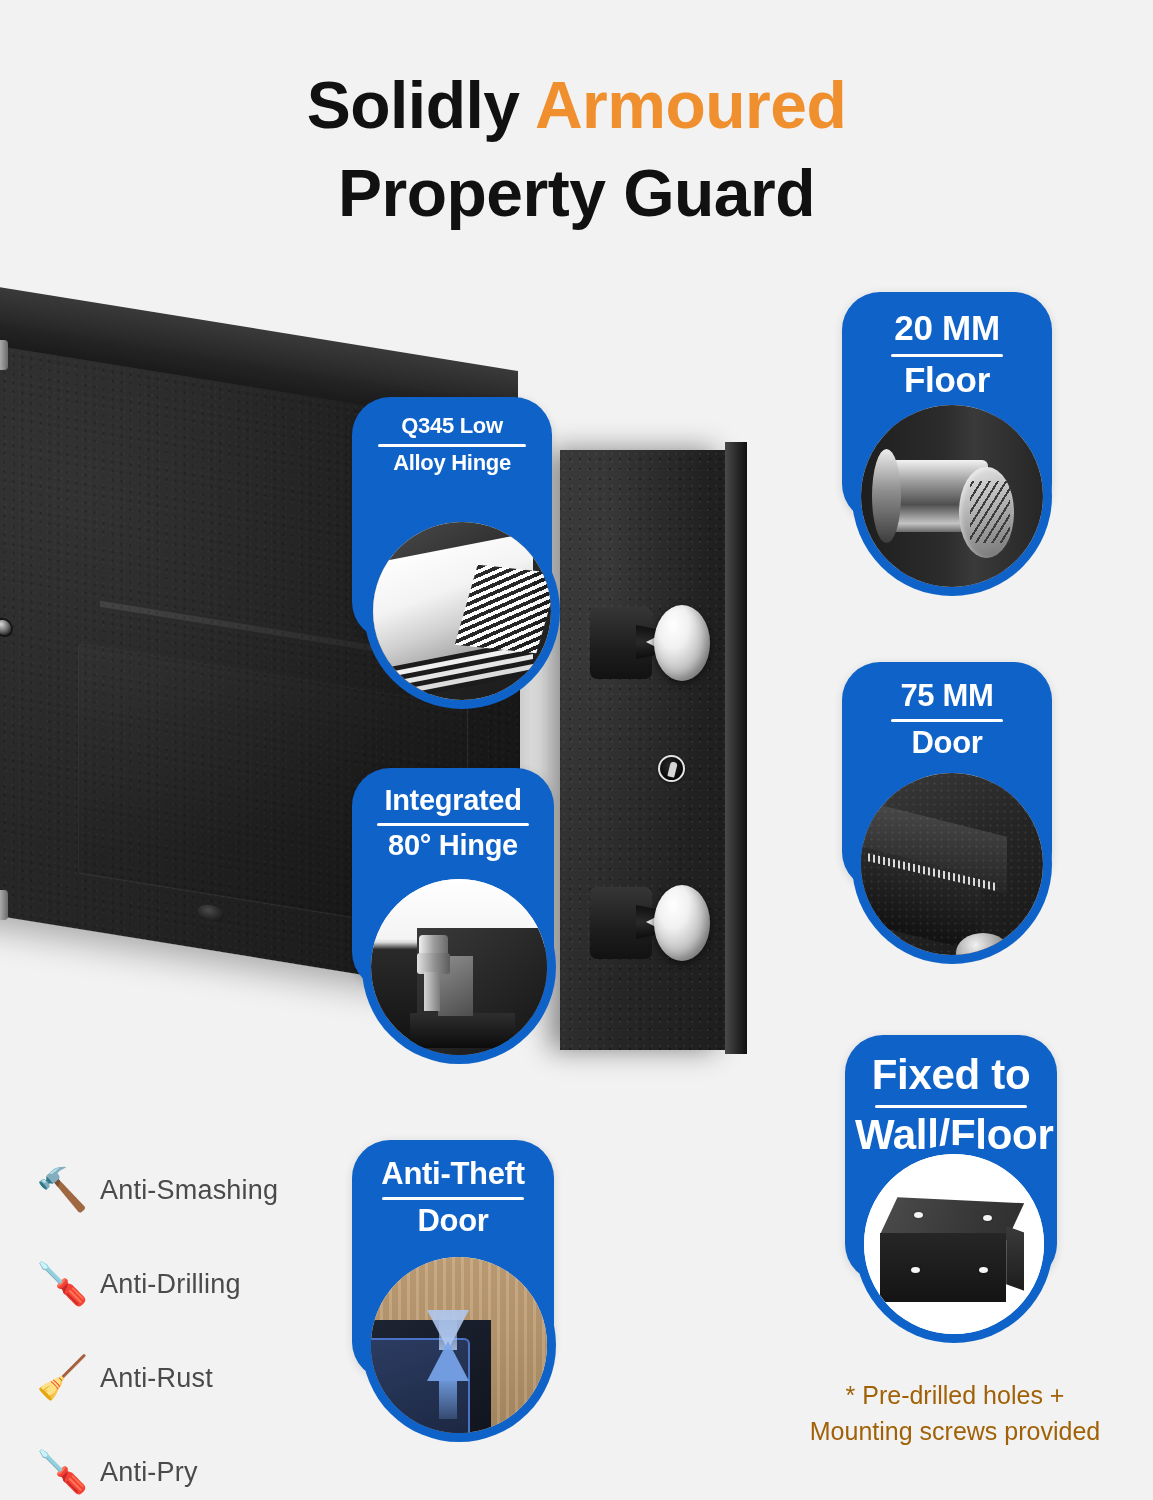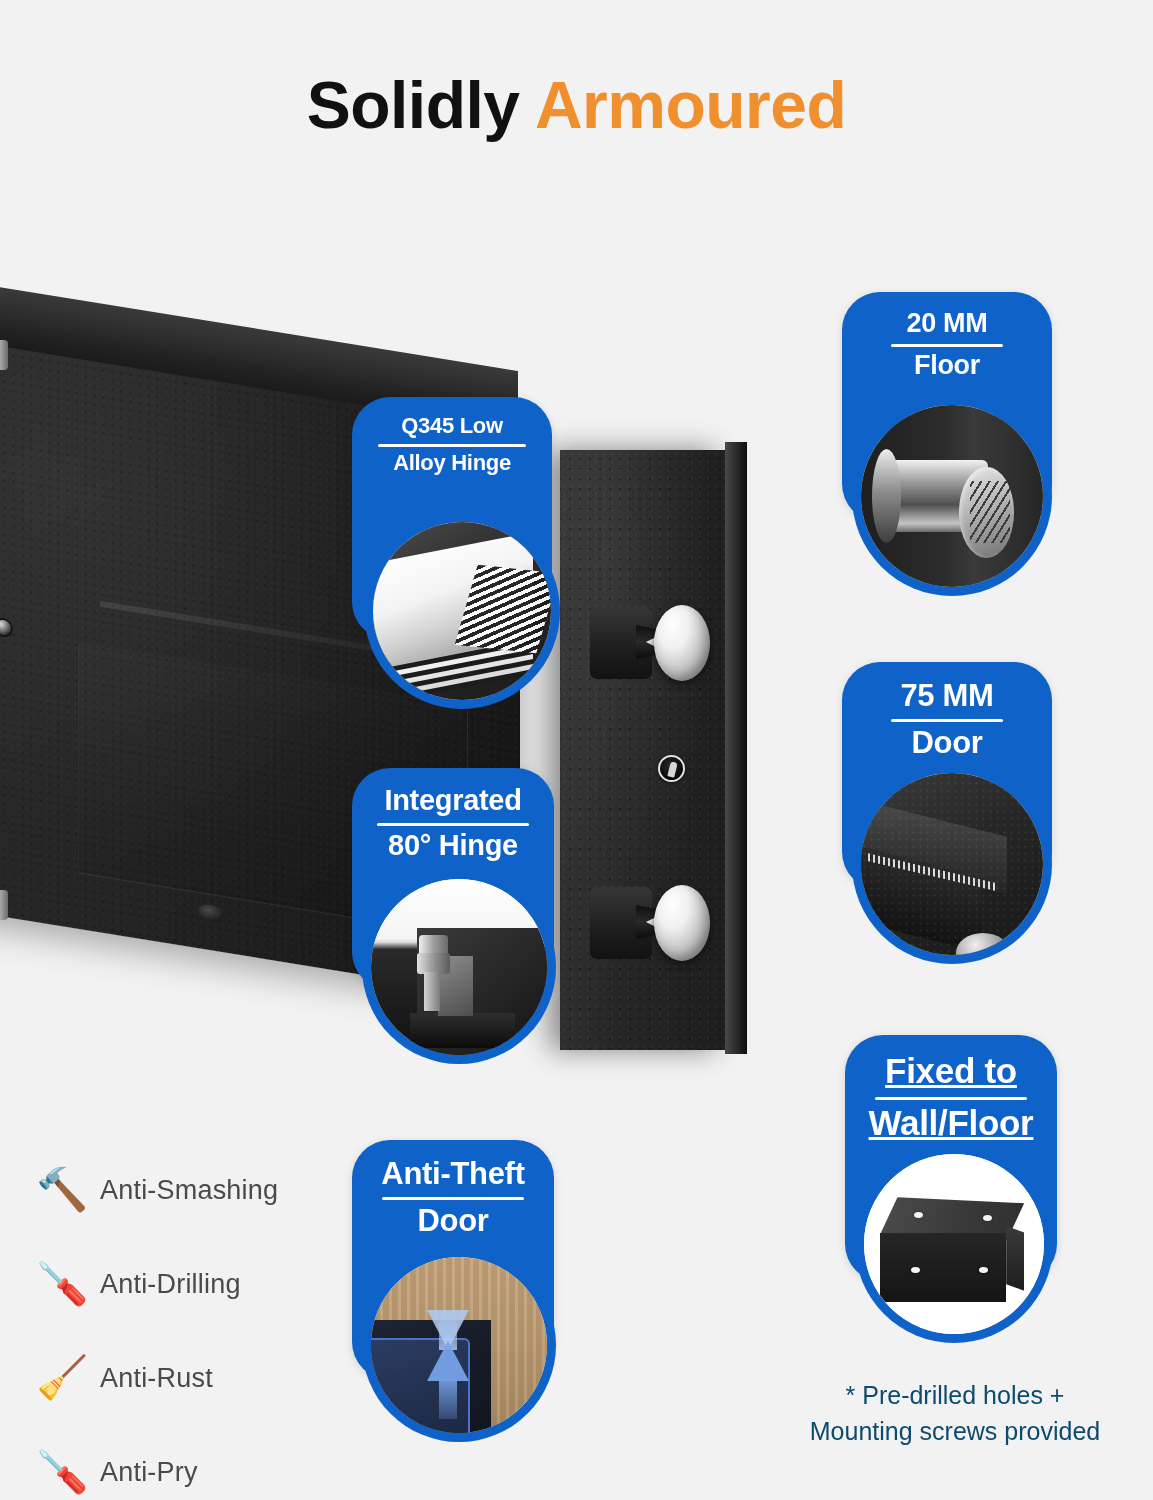--- a/index.html
+++ b/index.html
@@ -331,30 +331,31 @@
 
   
   .feature-list{ position:absolute; left:26px; top:1143px; width:330px; }
   .feature-row{ display:flex; align-items:center; height:94px; }
   .feature-row .femoji{ width:74px; font-size:42px; line-height:1; text-align:center; }
   .feature-row .flabel{ font-size:27px; color:#4a4a4a; letter-spacing:.2px; }
 
   
   .footnote{
     position:absolute; left:766px; top:1378px; width:378px;
-    text-align:center; font-size:25px; line-height:1.42; color:#0c4a6e;
+    text-align:center; font-size:25px; line-height:1.42; color:#a16207;
   }
 </style>
 </head>
 <body>
 
 <div id="stage">
 
   <h1 class="headline">
     <span><span>Solidly </span><span class="hl-accent">Armoured</span></span><br>
+    <span>Property Guard</span>
   </h1>
 
   <div class="safe-scene">
     <div class="safe-top"></div>
     <div class="safe-body"></div>
     <div class="safe-shelf"></div>
     <div class="safe-inner-panel"></div>
     <div class="safe-screw"></div>
     <div class="safe-bump"></div>
 
@@ -395,21 +396,21 @@
     </div>
     <div class="bphoto" style="left:16px; top:120px; width:188px; height:188px;">
       <div class="ph-steel">
         <div class="sheet"></div>
         <div class="fan"></div>
       </div>
     </div>
   </div>
 
   <div class="badge" style="left:842px; top:292px; width:210px; height:230px;">
-    <div class="btitle" style="font-size:27px;">
+    <div class="btitle" style="font-size:35px;">
       <div>20 MM</div>
       <div class="bdiv" style="width:112px;"></div>
       <div>Floor</div>
     </div>
     <div class="bphoto" style="left:14px; top:108px; width:192px; height:192px;">
       <div class="ph-bolt">
         <div class="shaft"></div>
         <div class="collar"></div>
         <div class="face"></div>
         <div class="knurl"></div>
@@ -462,21 +463,21 @@
         <div class="wood-grain"></div>
         <div class="door-dark"></div>
         <div class="door-blue"></div>
         <div class="arr arr-dn"></div>
         <div class="arr arr-up"></div>
       </div>
     </div>
   </div>
 
   <div class="badge" style="left:845px; top:1035px; width:212px; height:247px;">
-    <div class="btitle" style="font-size:35px;text-decoration:underline;">
+    <div class="btitle" style="font-size:42px;">
       <div>Fixed to</div>
       <div class="bdiv" style="width:152px;"></div>
       <div>Wall/Floor</div>
     </div>
     <div class="bphoto" style="left:14px; top:114px; width:190px; height:190px; background:#ffffff;">
       <div class="ph-fixed">
         <div class="box-top"></div>
         <div class="box-side"></div>
         <div class="box-front"></div>
         <div class="hole" style="left:28%; top:32%;"></div>

